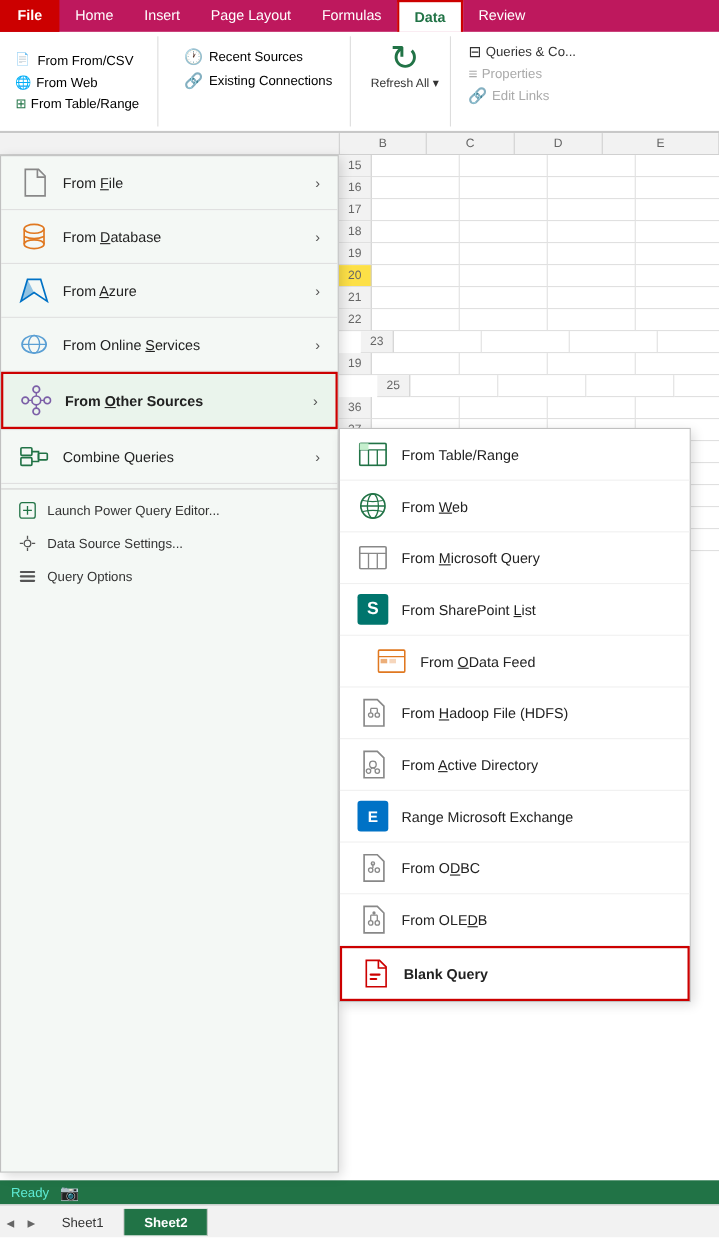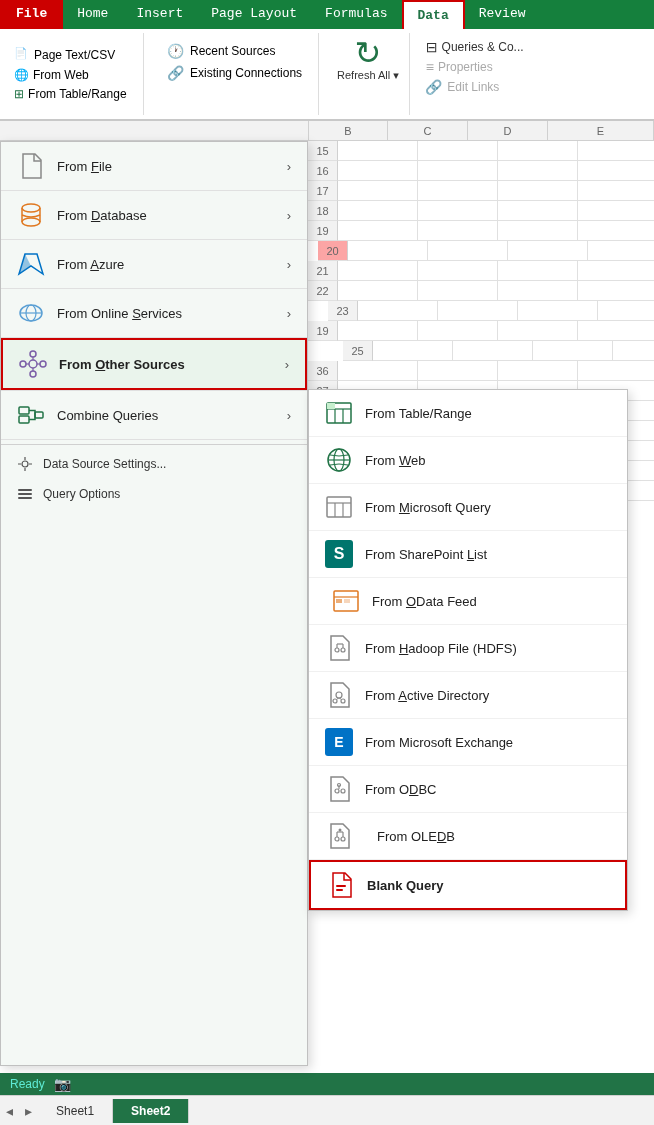--- a/index.html
+++ b/index.html
@@ -1,37 +1,37 @@
 <!DOCTYPE html>
 <html><head>
   <meta charset="utf-8">
   <style>
     * { box-sizing: border-box; margin: 0; padding: 0; }
     body { font-family: 'Segoe UI', Arial, sans-serif; font-size: 13px; background: #fff; width: 654px; height: 1125px; overflow: hidden; position: relative; }
   </style>
 </head>
 <body>
 
-<div style="display:flex; background:#15803d;font-family:Liberation Mono, monospace;">
+<div style="display:flex; background:#be185d;">
   <div style="background:#c00; color:#fff; padding:6px 16px; font-size:13px; cursor:pointer; font-weight:600;">File</div>
   <div style="color:#fff; padding:6px 14px; font-size:13px; cursor:pointer;">Home</div>
   <div style="color:#fff; padding:6px 14px; font-size:13px; cursor:pointer;">Insert</div>
   <div style="color:#fff; padding:6px 14px; font-size:13px; cursor:pointer;">Page Layout</div>
   <div style="color:#fff; padding:6px 14px; font-size:13px; cursor:pointer;">Formulas</div>
   <div style="color:#217346; background:#fff; padding:6px 14px; font-size:13px; cursor:pointer; font-weight:700; border:2px solid #c00; border-bottom:none;">Data</div>
   <div style="color:#fff; padding:6px 14px; font-size:13px; cursor:pointer;">Review</div>
 </div>
 
 <div style="background:#fff; border-bottom:2px solid #c8c8c8; padding:4px 8px; display:flex; align-items:stretch; height:92px; gap:0;">
 
   <div style="display:flex; align-items:center; border-right:1px solid #ddd; padding-right:10px; margin-right:8px; gap:4px;">
     <div style="display:flex; flex-direction:column; gap:1px;">
       <div style="display:flex; align-items:center; gap:4px; padding:2px 6px; cursor:pointer; font-size:12px;">
         <span style="width:16px; height:16px; color:#217346; font-size:11px;">📄</span>
-        <span>Page Text/CSV</span>
+        <span>From From/CSV</span>
       </div>
       <div style="display:flex; align-items:center; gap:4px; padding:2px 6px; cursor:pointer; font-size:12px;">
         <span style="color:#217346;">🌐</span>
         <span>From Web</span>
       </div>
       <div style="display:flex; align-items:center; gap:4px; padding:2px 6px; cursor:pointer; font-size:12px;">
         <span style="color:#217346;">⊞</span>
         <span>From Table/Range</span>
       </div>
     </div>
@@ -160,20 +160,30 @@
           <path d="M12 7.5 L18 7.5 L18 16.5 L12 16.5" fill="none" stroke="#217346" stroke-width="1.5"></path>
           <rect x="18" y="9" width="8" height="6" rx="1" fill="none" stroke="#217346" stroke-width="1.5"></rect>
         </svg>
       </div>
       <span style="flex:1; font-size:13px; color:#222;">Combine Queries</span>
       <span style="color:#555; font-size:13px;">›</span>
     </div>
 
     <div style="height:1px; background:#d0d0d0; margin:4px 0;"></div>
 
+    <div style="display:flex; align-items:center; padding:7px 16px; cursor:pointer; gap:10px;">
+      <div style="width:16px; height:16px; display:flex; align-items:center; justify-content:center;">
+        <svg width="16" height="16" viewBox="0 0 16 16">
+            <rect x="1" y="1" width="14" height="14" rx="2" fill="none" stroke="#217346" stroke-width="1.2"></rect>
+            <line x1="4" y1="8" x2="12" y2="8" stroke="#217346" stroke-width="1.2"></line>
+            <line x1="8" y1="4" x2="8" y2="12" stroke="#217346" stroke-width="1.2"></line>
+          </svg>
+      </div>
+      <span style="font-size:12px; color:#333;">Launch Power Query Editor...</span>
+    </div>
 
     <div style="display:flex; align-items:center; padding:7px 16px; cursor:pointer; gap:10px;">
       <div style="width:16px; height:16px; display:flex; align-items:center; justify-content:center;">
         <svg width="16" height="16" viewBox="0 0 16 16">
             <circle cx="8" cy="8" r="3" fill="none" stroke="#555" stroke-width="1.2"></circle>
             <path d="M8 1 L8 4 M8 12 L8 15 M1 8 L4 8 M12 8 L15 8" stroke="#555" stroke-width="1.2"></path>
           </svg>
       </div>
       <span style="font-size:12px; color:#333;">Data Source Settings...</span>
     </div>
@@ -228,21 +238,21 @@
           </svg>
       </div>
       <span style="font-size:13px; color:#222;">From <u>M</u>icrosoft Query</span>
     </div>
 
     <div style="display:flex; align-items:center; padding:9px 16px; cursor:pointer; gap:12px; border-bottom:1px solid #f0f0f0;">
       <div style="width:28px; height:28px; display:flex; align-items:center; justify-content:center; background:#00756d; border-radius:3px; color:white; font-size:16px; font-weight:bold;">S</div>
       <span style="font-size:13px; color:#222;">From SharePoint <u>L</u>ist</span>
     </div>
 
-    <div style="display:flex; align-items:center; padding:9px 23px; cursor:pointer; gap:12px; border-bottom:1px solid #f0f0f0;">
+    <div style="display:flex; align-items:center; padding:9px 33px; cursor:pointer; gap:12px; border-bottom:1px solid #f0f0f0;">
       <div style="width:28px; height:28px; display:flex; align-items:center; justify-content:center;">
         <svg width="26" height="22" viewBox="0 0 26 22">
             <rect x="1" y="1" width="24" height="20" rx="1" fill="none" stroke="#e07820" stroke-width="1.5"></rect>
             <line x1="1" y1="7" x2="25" y2="7" stroke="#e07820" stroke-width="1.2"></line>
             <rect x="3" y="9" width="6" height="4" rx="0" fill="#e07820" opacity="0.6"></rect>
             <rect x="11" y="9" width="6" height="4" rx="0" fill="#e07820" opacity="0.3"></rect>
           </svg>
       </div>
       <span style="font-size:13px; color:#222;">From <u>O</u>Data Feed</span>
     </div>
@@ -270,37 +280,37 @@
           <circle cx="16" cy="20" r="2" fill="none" stroke="#888" stroke-width="1.2"></circle>
           <line x1="12" y1="17" x2="10" y2="18" stroke="#888" stroke-width="1"></line>
           <line x1="12" y1="17" x2="14" y2="18" stroke="#888" stroke-width="1"></line>
         </svg>
       </div>
       <span style="font-size:13px; color:#222;">From <u>A</u>ctive Directory</span>
     </div>
 
     <div style="display:flex; align-items:center; padding:9px 16px; cursor:pointer; gap:12px; border-bottom:1px solid #f0f0f0;">
       <div style="width:28px; height:28px; display:flex; align-items:center; justify-content:center; background:#0072c6; border-radius:3px; color:white; font-size:14px; font-weight:bold;">E</div>
-      <span style="font-size:13px; color:#222;">From Microsoft Exchange</span>
+      <span style="font-size:13px; color:#222;">Range Microsoft Exchange</span>
     </div>
 
     <div style="display:flex; align-items:center; padding:9px 16px; cursor:pointer; gap:12px; border-bottom:1px solid #f0f0f0;">
       <div style="width:28px; height:28px; display:flex; align-items:center; justify-content:center;">
         <svg width="24" height="28" viewBox="0 0 24 28">
           <path d="M4 2 L16 2 L22 8 L22 26 L4 26 Z" fill="none" stroke="#888" stroke-width="1.5"></path>
           <circle cx="10" cy="16" r="2" fill="none" stroke="#888" stroke-width="1.2"></circle>
           <circle cx="16" cy="16" r="2" fill="none" stroke="#888" stroke-width="1.2"></circle>
           <line x1="12" y1="10" x2="12" y2="14" stroke="#888" stroke-width="1.2"></line>
           <circle cx="12" cy="10" r="1.5" fill="none" stroke="#888" stroke-width="1.2"></circle>
         </svg>
       </div>
       <span style="font-size:13px; color:#222;">From O<u>D</u>BC</span>
     </div>
 
-    <div style="display:flex; align-items:center; padding:9px 16px; cursor:pointer; gap:24px; border-bottom:1px solid #f0f0f0;">
+    <div style="display:flex; align-items:center; padding:9px 16px; cursor:pointer; gap:12px; border-bottom:1px solid #f0f0f0;">
       <div style="width:28px; height:28px; display:flex; align-items:center; justify-content:center;">
         <svg width="24" height="28" viewBox="0 0 24 28">
           <path d="M4 2 L16 2 L22 8 L22 26 L4 26 Z" fill="none" stroke="#888" stroke-width="1.5"></path>
           <circle cx="10" cy="17" r="2" fill="none" stroke="#888" stroke-width="1.2"></circle>
           <circle cx="16" cy="17" r="2" fill="none" stroke="#888" stroke-width="1.2"></circle>
           <line x1="10" y1="15" x2="10" y2="10" stroke="#888" stroke-width="1.2"></line>
           <line x1="16" y1="15" x2="16" y2="10" stroke="#888" stroke-width="1.2"></line>
           <line x1="10" y1="10" x2="16" y2="10" stroke="#888" stroke-width="1.2"></line>
           <circle cx="13" cy="8" r="1.5" fill="#888"></circle>
         </svg>
@@ -352,21 +362,21 @@
         <div style="width: 80px; min-width: 80px; border-right: 1px solid rgb(224, 224, 224); border-bottom: 1px solid rgb(224, 224, 224); height: 20px;"></div>
       </div>
       <div style="display: flex; height: 20px;">
         <div style="width: 30px; min-width: 30px; background: rgb(242, 242, 242); border-right: 1px solid rgb(208, 208, 208); border-bottom: 1px solid rgb(224, 224, 224); display: flex; align-items: center; justify-content: center; font-size: 11px; color: rgb(102, 102, 102);">19</div>
         <div style="width: 80px; min-width: 80px; border-right: 1px solid rgb(224, 224, 224); border-bottom: 1px solid rgb(224, 224, 224); height: 20px;"></div>
         <div style="width: 80px; min-width: 80px; border-right: 1px solid rgb(224, 224, 224); border-bottom: 1px solid rgb(224, 224, 224); height: 20px;"></div>
         <div style="width: 80px; min-width: 80px; border-right: 1px solid rgb(224, 224, 224); border-bottom: 1px solid rgb(224, 224, 224); height: 20px;"></div>
         <div style="width: 80px; min-width: 80px; border-right: 1px solid rgb(224, 224, 224); border-bottom: 1px solid rgb(224, 224, 224); height: 20px;"></div>
       </div>
       <div style="display: flex; height: 20px;">
-        <div style="width: 30px; min-width: 30px; background: #fca5a5; border-right: 1px solid rgb(208, 208, 208); border-bottom: 1px solid rgb(224, 224, 224); display: flex; align-items: center; justify-content: center; font-size: 11px; color: rgb(102, 102, 102); margin-left: 10px;">20</div>
+        <div style="width: 30px; min-width: 30px; background: #fde047; border-right: 1px solid rgb(208, 208, 208); border-bottom: 1px solid rgb(224, 224, 224); display: flex; align-items: center; justify-content: center; font-size: 11px; color: rgb(102, 102, 102);">20</div>
         <div style="width: 80px; min-width: 80px; border-right: 1px solid rgb(224, 224, 224); border-bottom: 1px solid rgb(224, 224, 224); height: 20px;"></div>
         <div style="width: 80px; min-width: 80px; border-right: 1px solid rgb(224, 224, 224); border-bottom: 1px solid rgb(224, 224, 224); height: 20px;"></div>
         <div style="width: 80px; min-width: 80px; border-right: 1px solid rgb(224, 224, 224); border-bottom: 1px solid rgb(224, 224, 224); height: 20px;"></div>
         <div style="width: 80px; min-width: 80px; border-right: 1px solid rgb(224, 224, 224); border-bottom: 1px solid rgb(224, 224, 224); height: 20px;"></div>
       </div>
       <div style="display: flex; height: 20px;">
         <div style="width: 30px; min-width: 30px; background: rgb(242, 242, 242); border-right: 1px solid rgb(208, 208, 208); border-bottom: 1px solid rgb(224, 224, 224); display: flex; align-items: center; justify-content: center; font-size: 11px; color: rgb(102, 102, 102);">21</div>
         <div style="width: 80px; min-width: 80px; border-right: 1px solid rgb(224, 224, 224); border-bottom: 1px solid rgb(224, 224, 224); height: 20px;"></div>
         <div style="width: 80px; min-width: 80px; border-right: 1px solid rgb(224, 224, 224); border-bottom: 1px solid rgb(224, 224, 224); height: 20px;"></div>
         <div style="width: 80px; min-width: 80px; border-right: 1px solid rgb(224, 224, 224); border-bottom: 1px solid rgb(224, 224, 224); height: 20px;"></div>

